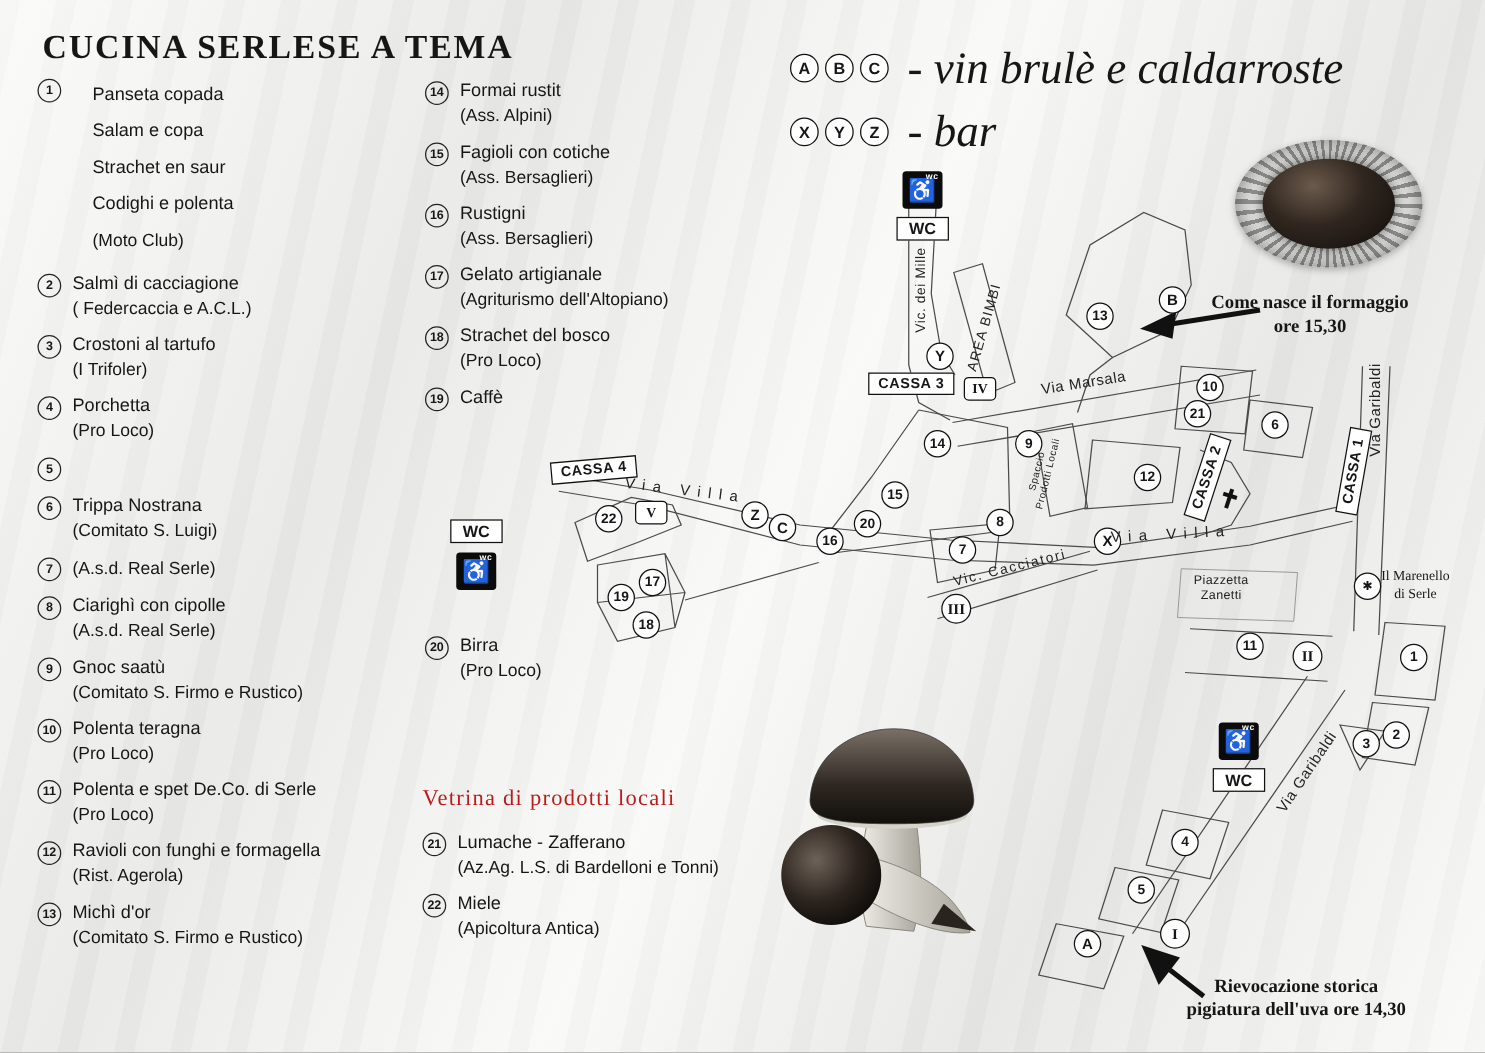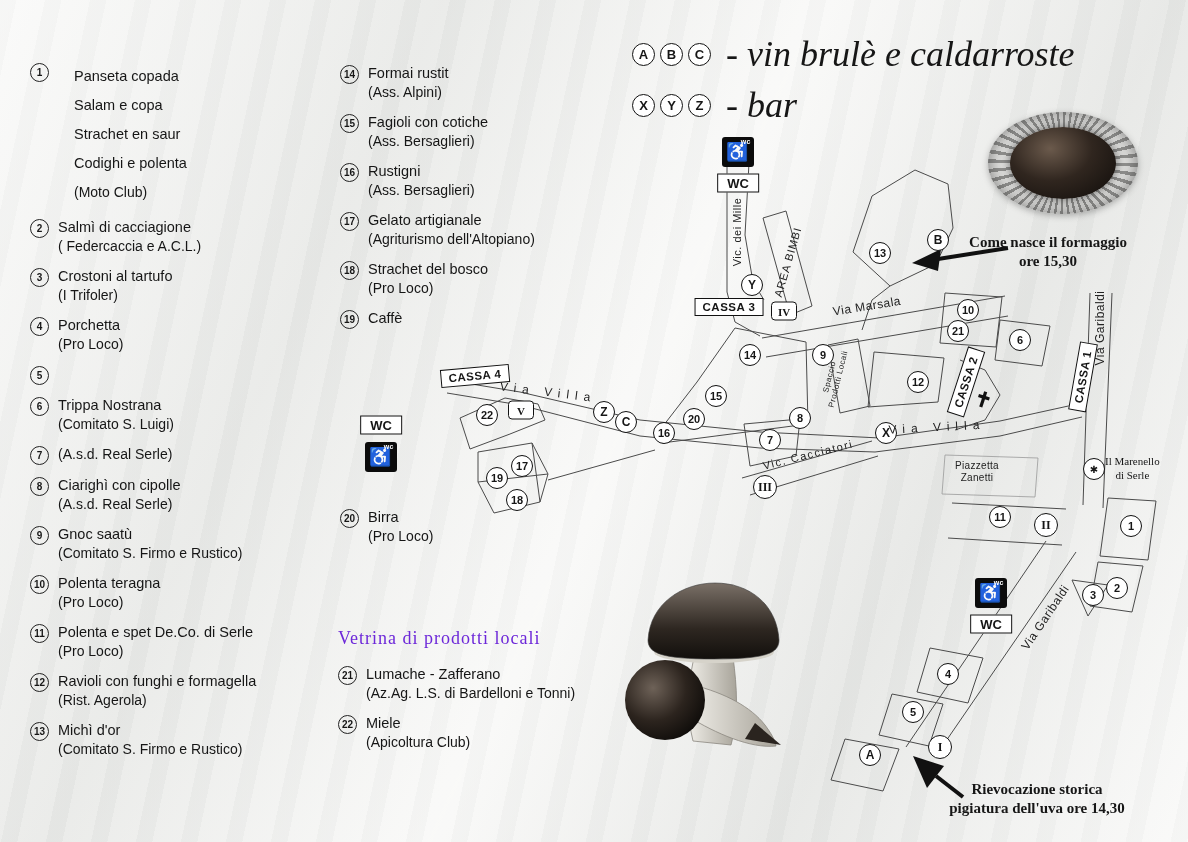--- a/index.html
+++ b/index.html
@@ -17,21 +17,21 @@
   .col2{left:340px;top:64px;width:300px;}
   .birra{left:340px;top:508px;width:300px;}
   .menu-item{display:flex;gap:9px;margin-bottom:11px;}
   .numcirc{flex:0 0 auto;width:17px;height:17px;margin-top:1px;border:1.2px solid #222;border-radius:50%;
      display:flex;align-items:center;justify-content:center;font-size:10px;font-weight:600;background:transparent;}
   .mi-line{font-size:14.5px;line-height:19px;}
   .mi-org{font-size:14px;line-height:19px;}
   .wide .mi-line,.wide .mi-org{line-height:29px;margin-left:16px;}
   
   .vetrina{position:absolute;left:338px;top:628px;width:310px;z-index:5;}
-  .vetrina-title{font-family:"Liberation Serif",serif;font-size:18px;letter-spacing:1px;color:#6d28d9;margin-bottom:16px;}
+  .vetrina-title{font-family:"Liberation Serif",serif;font-size:18px;letter-spacing:1px;color:#b91c1c;margin-bottom:16px;}
   
   .legend{position:absolute;left:632px;top:24px;z-index:5;}
   .legend-title{font-family:"Liberation Serif",serif;font-size:23px;letter-spacing:2px;font-weight:600;}
   .legend-row{display:flex;align-items:center;margin-top:9px;}
   .legend-badge{width:21px;height:21px;border:1.7px solid #111;border-radius:50%;margin-right:5px;
      display:flex;align-items:center;justify-content:center;font-size:13px;font-weight:bold;background:#fff;}
   .legend-label{font-family:"Liberation Serif",serif;font-style:italic;font-size:36px;margin-left:10px;white-space:nowrap;}
   
   .streets{position:absolute;inset:0;z-index:1;}
   
@@ -136,20 +136,21 @@
     <g>
       <path d="M99,92 C92,125 92,152 98,176 L136,180 C144,152 142,122 138,92 Z" fill="url(#gStem)" stroke="#8a877f" stroke-width="0.8"></path>
       <ellipse cx="119" cy="87" rx="60" ry="11" fill="#d6d3ca"></ellipse>
       <path d="M53,75 C55,38 88,18 120,18 C155,18 182,40 184,75 C184,88 172,94 119,94 C66,94 53,88 53,75 Z" fill="url(#gCap)" stroke="#3a3a3a" stroke-width="0.6"></path>
       <path d="M98,120 C130,128 156,142 170,160 C176,168 180,175 181,181 C156,184 120,168 94,152 Z" fill="url(#gStem)" stroke="#8a877f" stroke-width="0.8"></path>
       <polygon points="160,158 186,180 150,174" fill="#2a241f"></polygon>
       <circle cx="70" cy="135" r="40" fill="url(#gCap2)"></circle>
     </g>
   </svg>
 
+  <h1 class="title">CUCINA SERLESE A TEMA</h1>
 
   <div class="menu-col col1">
       <div class="menu-item wide">
         <span class="numcirc">1</span>
         <div class="mi-text">
           <div class="mi-line">Panseta copada</div>
           <div class="mi-line">Salam e copa</div>
           <div class="mi-line">Strachet en saur</div>
           <div class="mi-line">Codighi e polenta</div>
           <div class="mi-org">(Moto Club)</div>
@@ -295,21 +296,21 @@
           <span class="numcirc">21</span>
           <div class="mi-text">
             <div class="mi-line">Lumache - Zafferano</div>
             <div class="mi-org">(Az.Ag. L.S. di Bardelloni e Tonni)</div>
           </div>
         </div>
         <div class="menu-item">
           <span class="numcirc">22</span>
           <div class="mi-text">
             <div class="mi-line">Miele</div>
-            <div class="mi-org">(Apicoltura Club)</div>
+            <div class="mi-org">(Apicoltura Antica)</div>
           </div>
         </div>
       </div>
   </div>
 
   <div class="legend">
     <div>
         <div class="legend-row">
           <span class="legend-badge">A</span>
           <span class="legend-badge">B</span>

